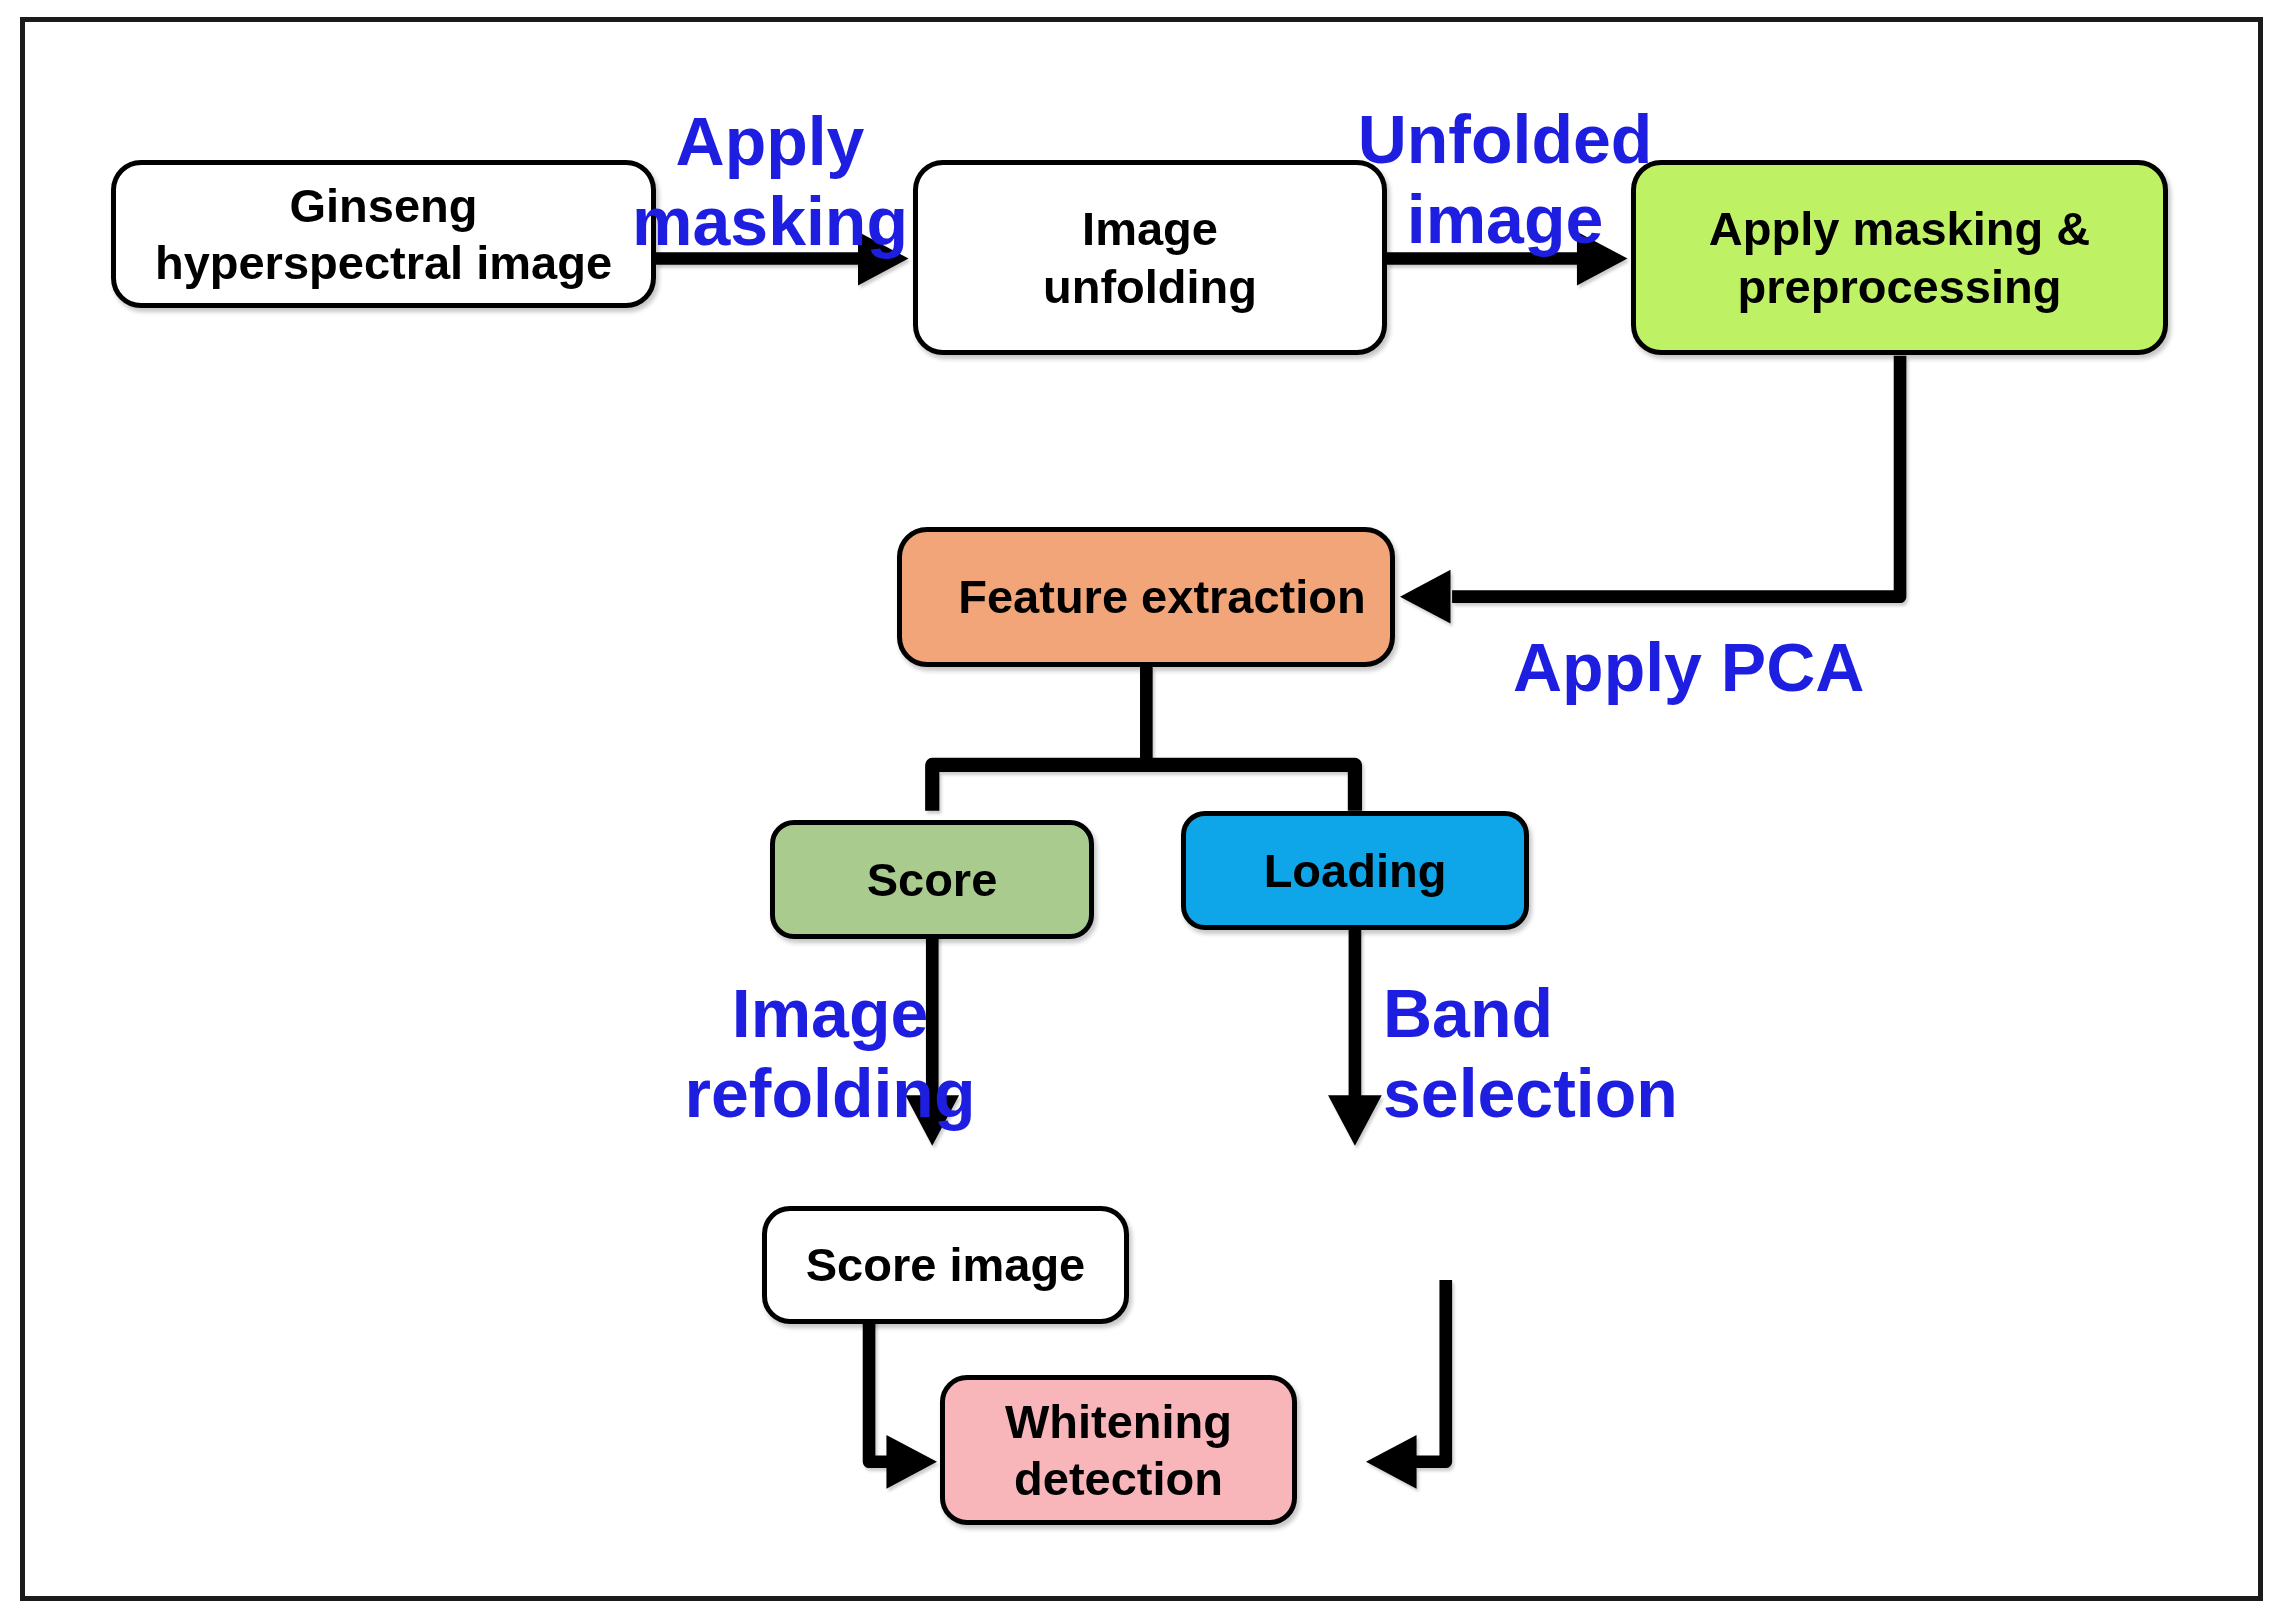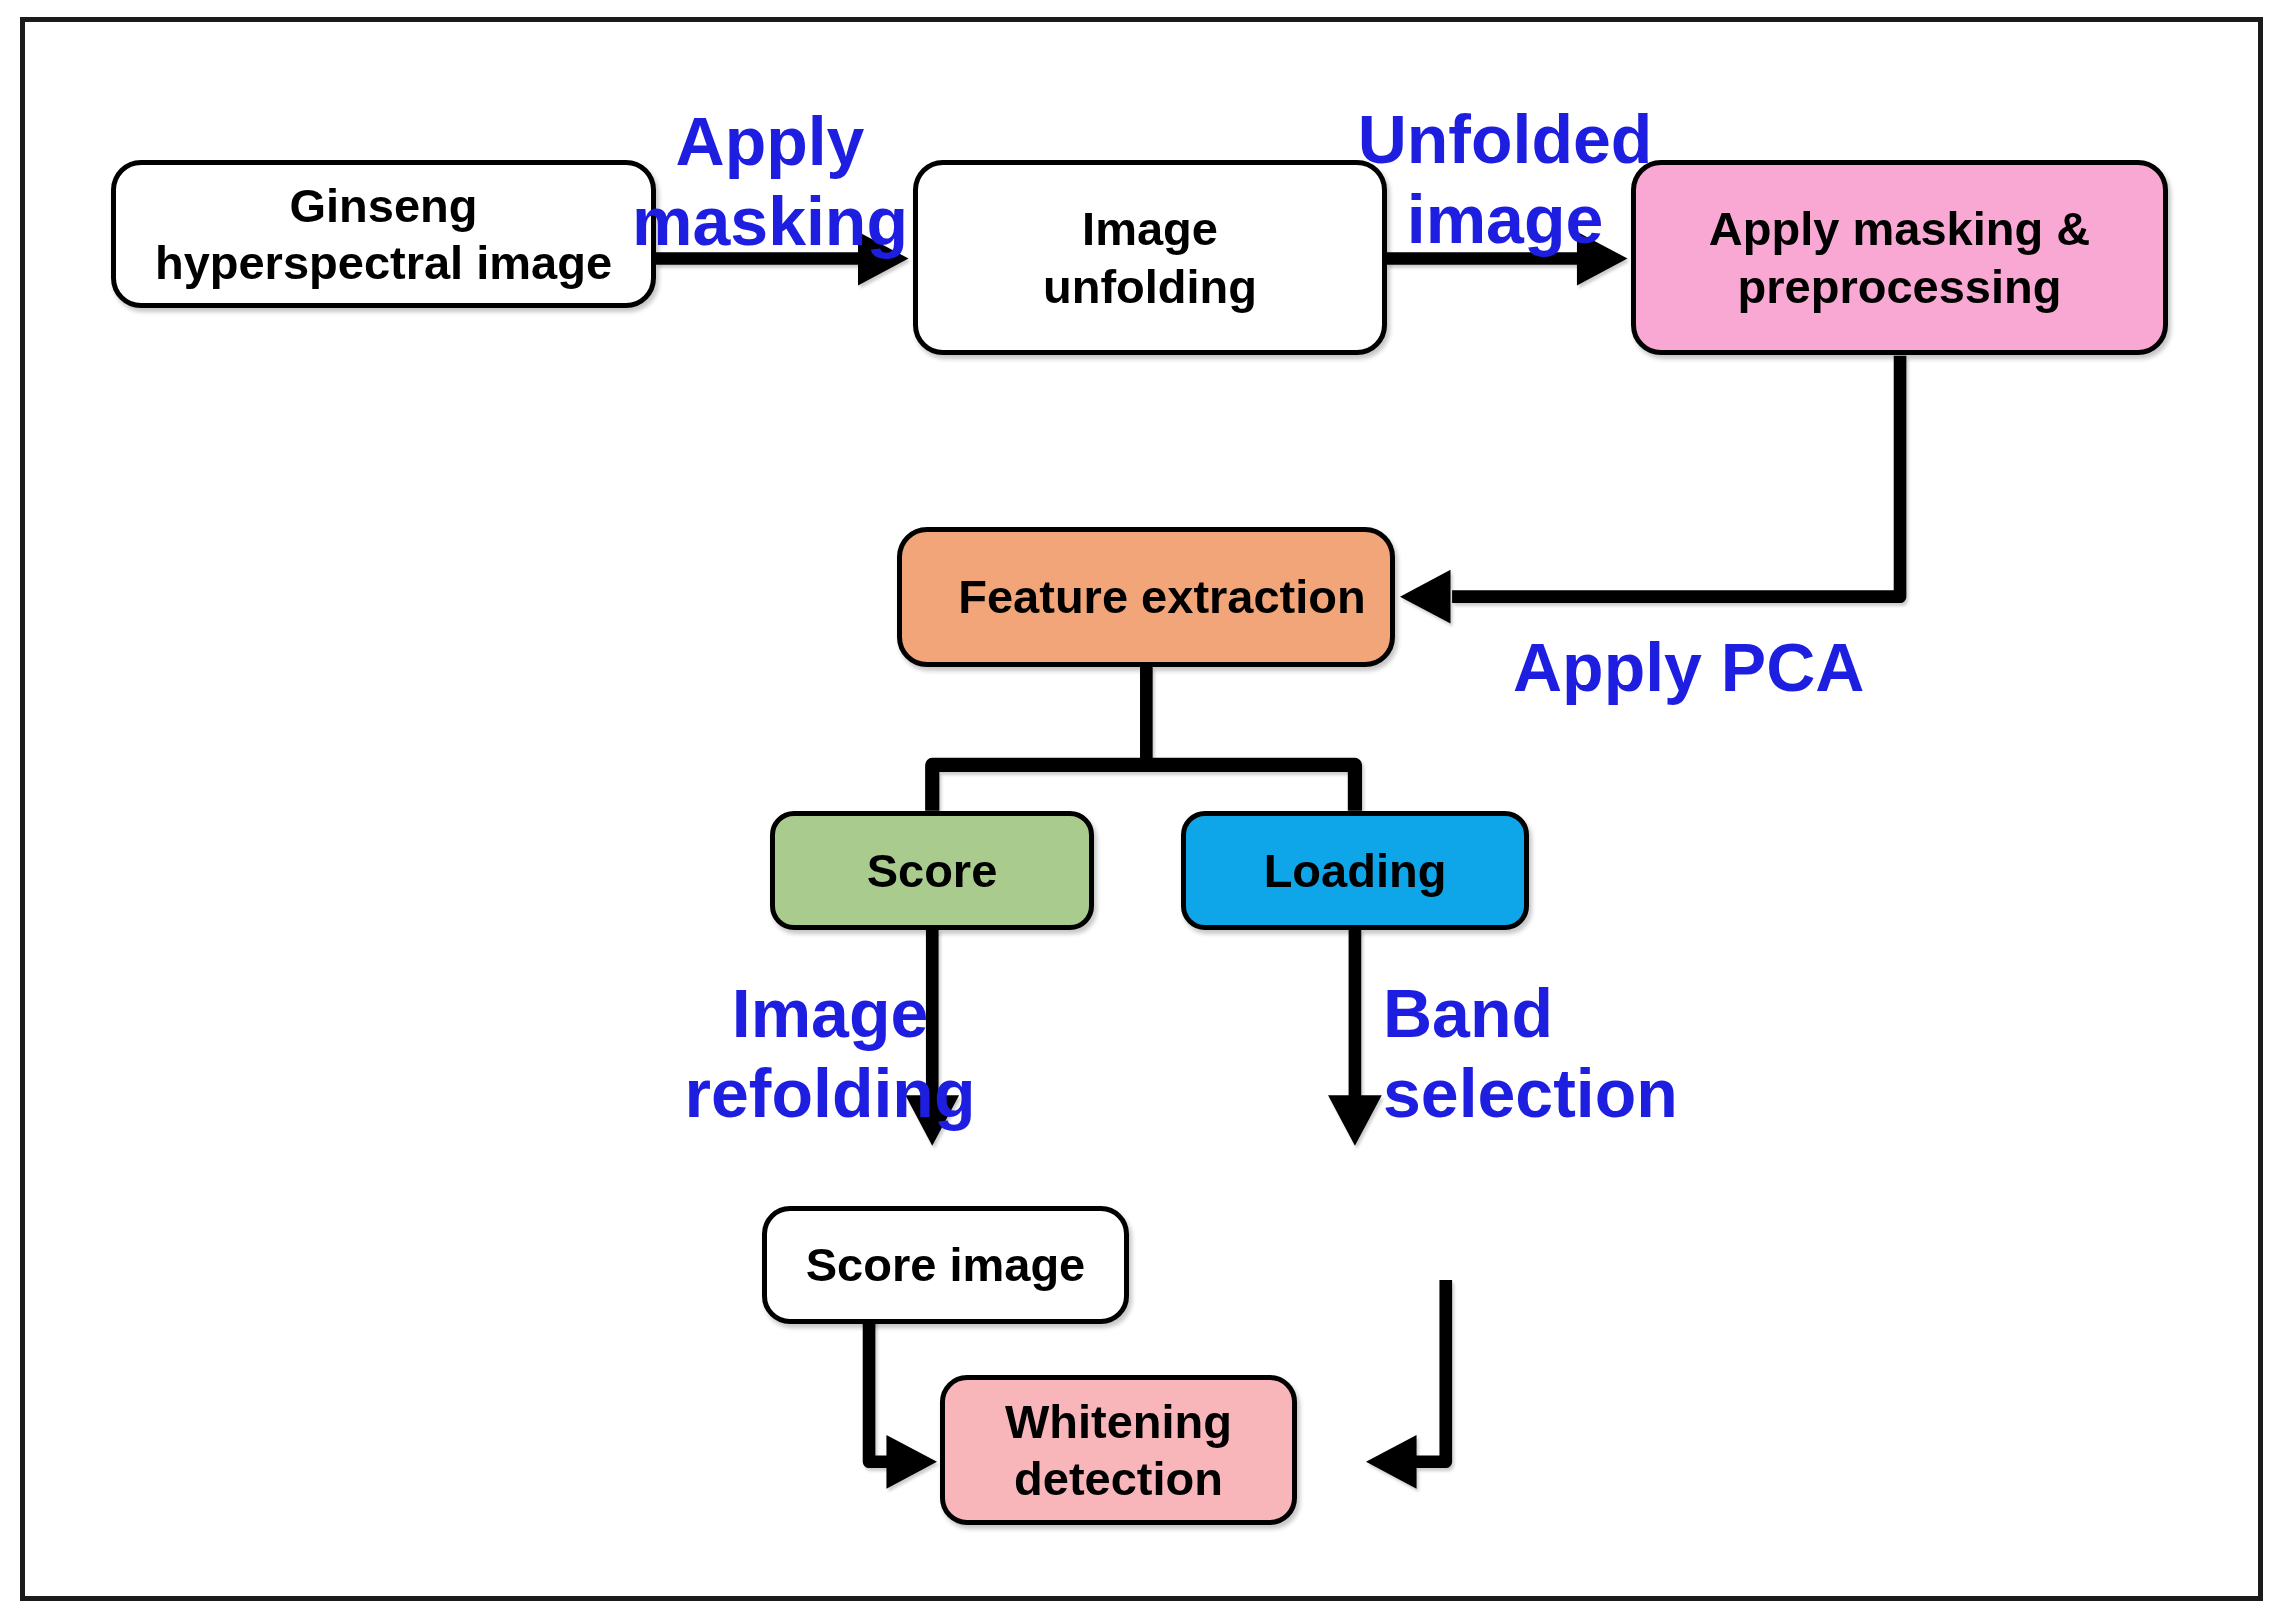--- a/index.html
+++ b/index.html
@@ -110,30 +110,30 @@
   <div class="node" id="node-ginseng" style="background-color: rgb(255, 255, 255);">
     <div class="node-label">Ginseng
 hyperspectral image</div>
   </div>
 
   <div class="node" id="node-unfolding" style="background-color: rgb(255, 255, 255);">
     <div class="node-label">Image
 unfolding</div>
   </div>
 
-  <div class="node" id="node-masking" style="background-color: #f9a8d4;">
+  <div class="node" id="node-masking" style="background-color: #bef264;">
     <div class="node-label">Apply masking &amp;
 preprocessing</div>
   </div>
 
   <div class="node" id="node-feature" style="background-color: rgb(241, 165, 120); padding-left: 32px;">
     <div class="node-label">Feature extraction</div>
   </div>
 
-  <div class="node" id="node-score" style="background-color: rgb(169, 204, 142);">
+  <div class="node" id="node-score" style="background-color: rgb(169, 204, 142); margin-top: 9px;">
     <div class="node-label">Score</div>
   </div>
 
   <div class="node" id="node-loading" style="background-color: #0ea5e9;">
     <div class="node-label">Loading</div>
   </div>
 
   <div class="node" id="node-score-image" style="background-color: rgb(255, 255, 255);">
     <div class="node-label">Score image</div>
   </div>

